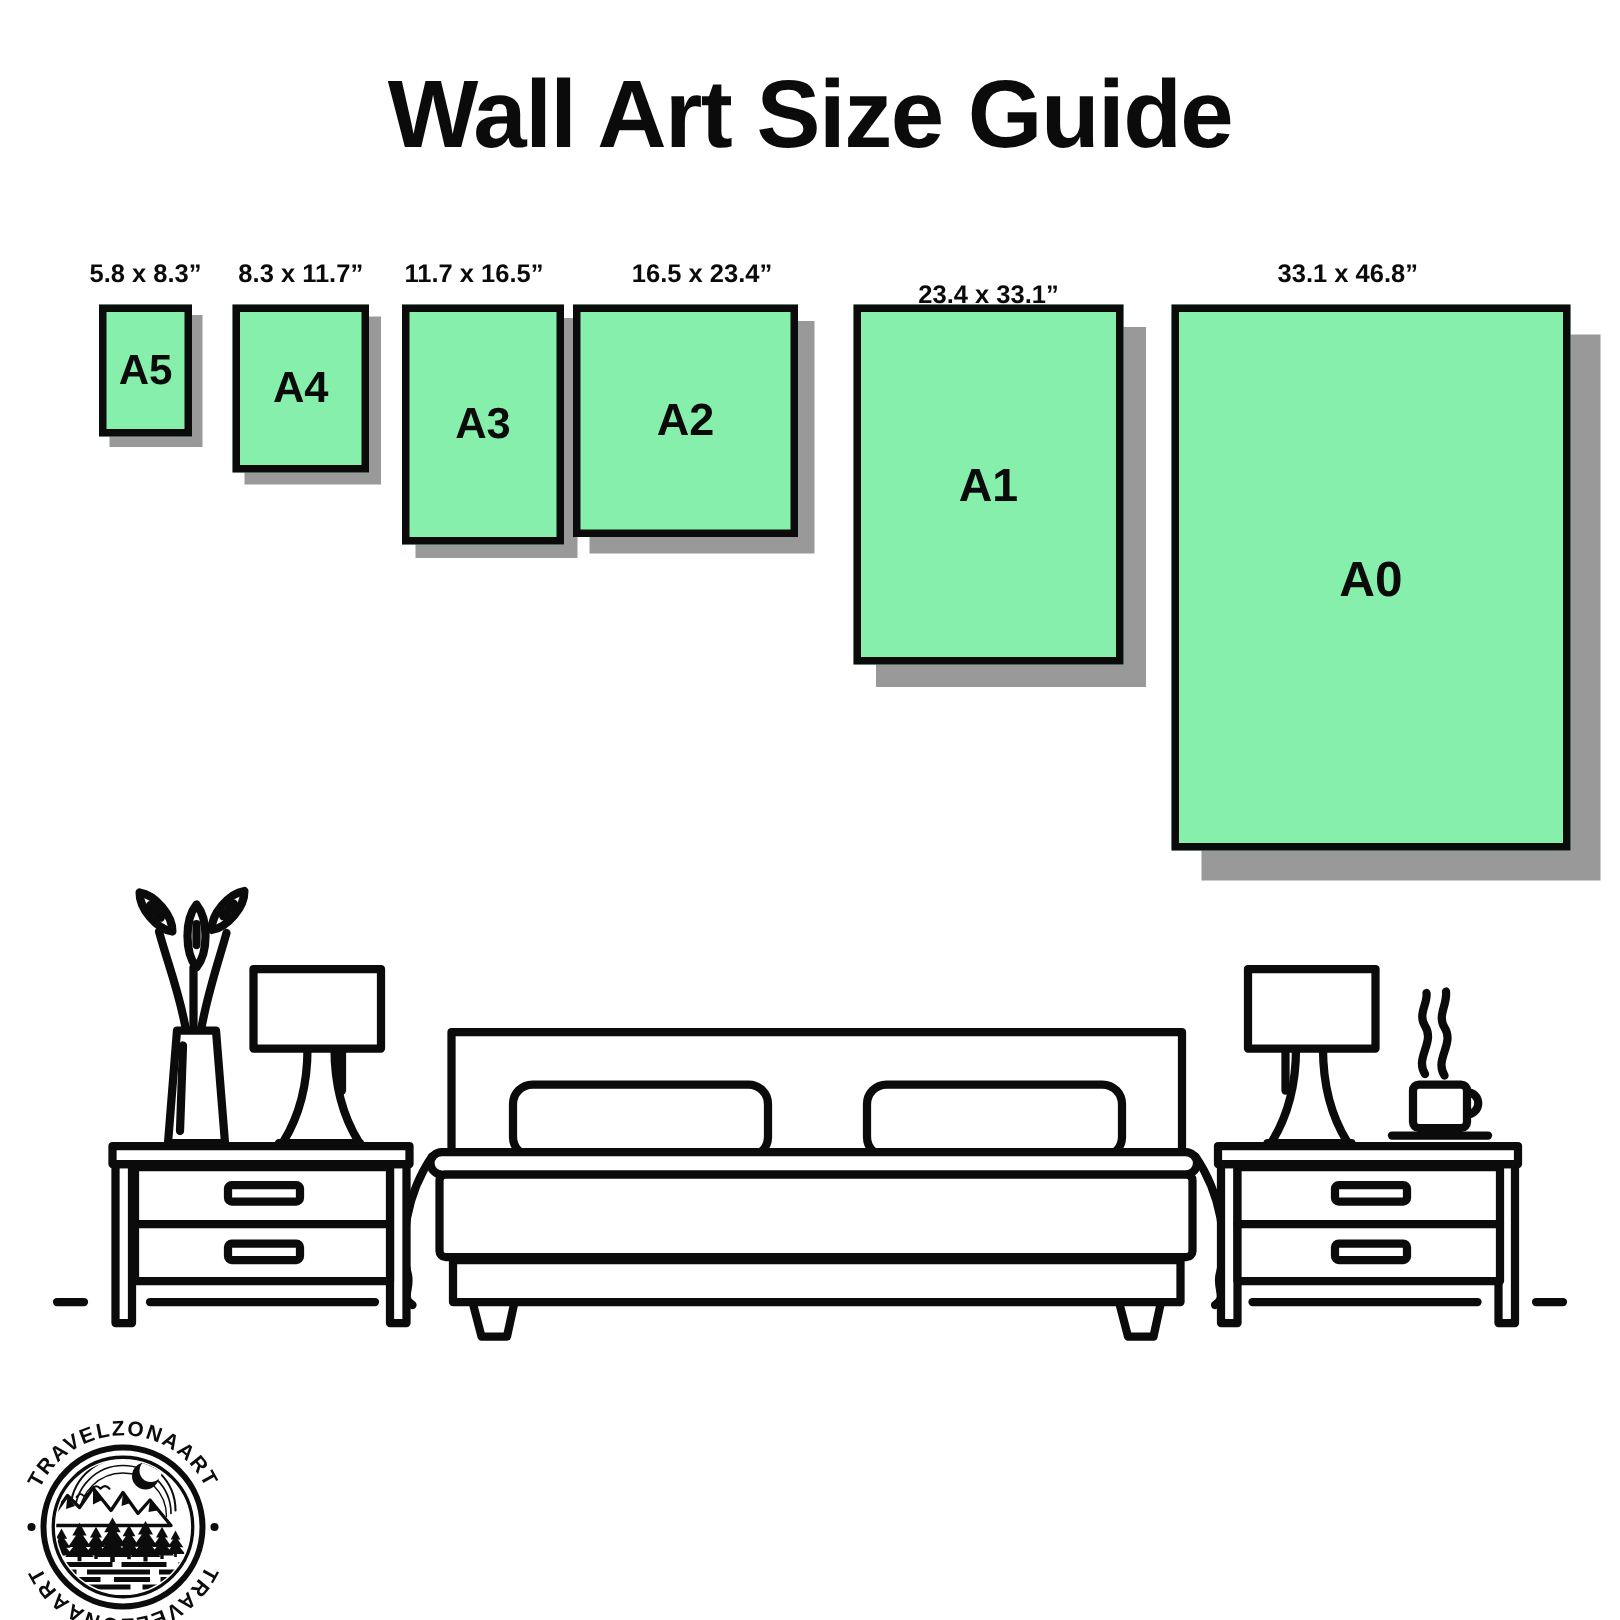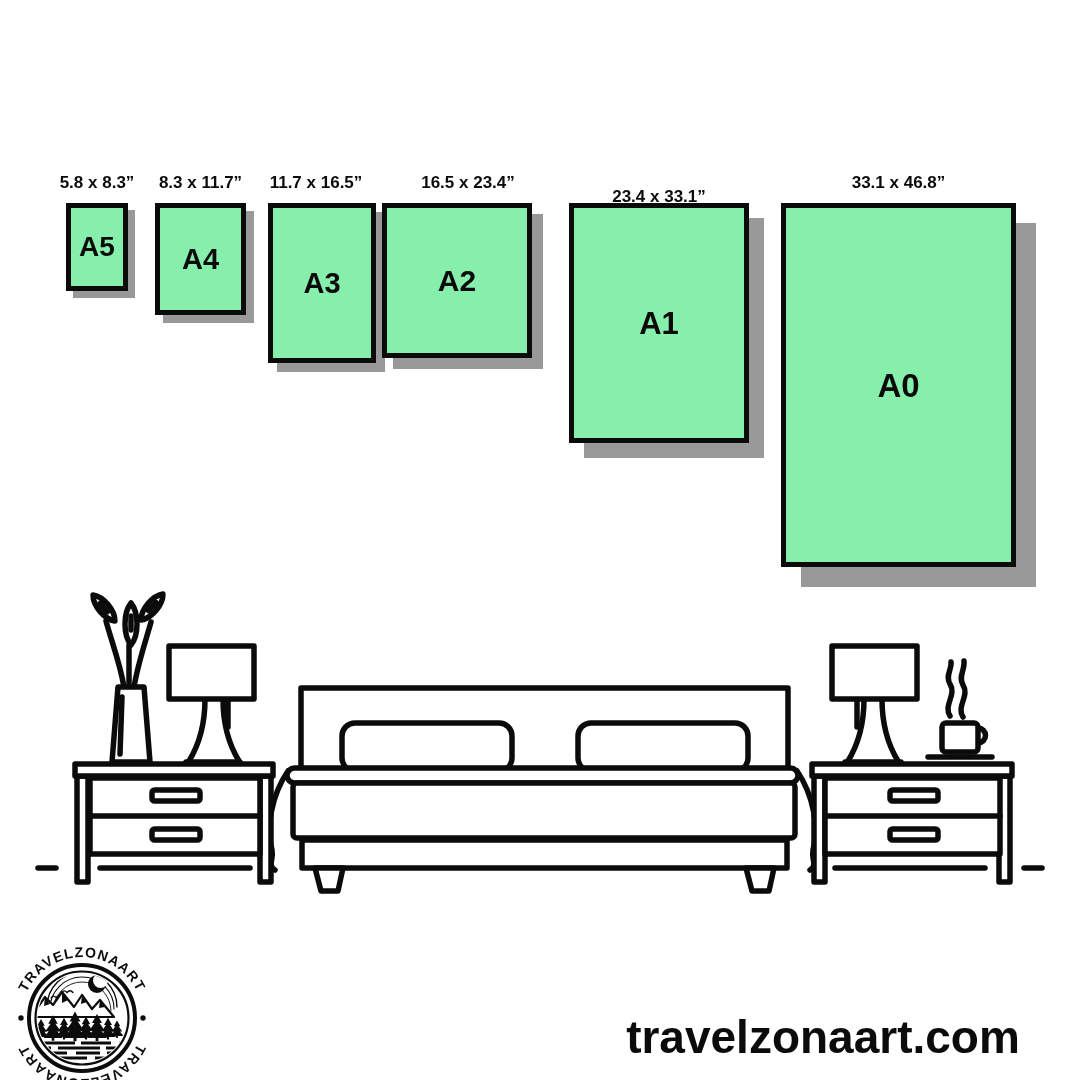--- a/index.html
+++ b/index.html
@@ -18,20 +18,21 @@
   .fw{fill:#fff;stroke:#0b0b0b;stroke-width:5.5;stroke-linejoin:round;stroke-linecap:round;}
   .lgl{fill:none;stroke:#0c0c0c;stroke-linecap:round;stroke-linejoin:round;}
   .badge-text{font-family:"Liberation Sans",sans-serif;font-weight:700;font-size:14px;
               letter-spacing:1.2px;fill:#0c0c0c;}
 </style>
 </head>
 <body>
 
 <div id="canvas">
 
+  <div id="title">Wall Art Size Guide</div>
 
   <div id="size-row">
       <div class="size-label" style="left: 97px; top: 173px;">5.8 x 8.3”</div>
       <div class="paper-box" style="left: 66px; top: 203px; width: 62px; height: 88px; box-shadow: rgb(153, 153, 153) 7px 7px 0px;">
         <span class="paper-code" style="font-size: 28px;">A5</span>
       </div>
       <div class="size-label" style="left: 200.5px; top: 173px;">8.3 x 11.7”</div>
       <div class="paper-box" style="left: 155px; top: 203px; width: 91px; height: 112px; box-shadow: rgb(153, 153, 153) 8px 8px 0px;">
         <span class="paper-code" style="font-size: 29px;">A4</span>
       </div>
@@ -41,21 +42,21 @@
       </div>
       <div class="size-label" style="left: 468px; top: 173px;">16.5 x 23.4”</div>
       <div class="paper-box" style="left: 382px; top: 203px; width: 150px; height: 155px; box-shadow: rgb(153, 153, 153) 11px 11px 0px;">
         <span class="paper-code" style="font-size: 30px;">A2</span>
       </div>
       <div class="size-label" style="left: 659px; top: 187px;">23.4 x 33.1”</div>
       <div class="paper-box" style="left: 569px; top: 203px; width: 180px; height: 240px; box-shadow: rgb(153, 153, 153) 15px 15px 0px;">
         <span class="paper-code" style="font-size: 31px;">A1</span>
       </div>
       <div class="size-label" style="left: 898.5px; top: 173px;">33.1 x 46.8”</div>
-      <div class="paper-box" style="left: 781px; top: 203px; width: 235px; height: 364px; box-shadow: rgb(153, 153, 153) 20px 20px 0px;">
+      <div class="paper-box" style="left: 781px; top: 203px; width: 266px; height: 364px; box-shadow: rgb(153, 153, 153) 20px 20px 0px;">
         <span class="paper-code" style="font-size: 33px;">A0</span>
       </div>
     </div>
 
   <svg style="position:absolute;left:0;top:588px;" width="1080" height="312" viewBox="0 0 1080 312">
 
     <g>
       <rect class="fw" x="301" y="100" width="487" height="84"></rect>
       <rect class="fw" x="342" y="135" width="170" height="48" rx="13"></rect>
       <rect class="fw" x="578" y="135" width="170" height="48" rx="13"></rect>
@@ -198,14 +199,13 @@
 
       <g stroke="#0c0c0c" stroke-width="3.2">
         <path d="M30,106 H134" stroke-dasharray="44 6 30 8 20"></path>
         <path d="M30,111 H134" stroke-dasharray="20 7 42 6 30"></path>
         <path d="M30,116 H134" stroke-dasharray="36 9 24 7"></path>
         <path d="M34,121 H130" stroke-dasharray="16 6 30 8 22"></path>
       </g>
     </g>
   </svg>
 
-  <div id="website">travelzonaart.com</div>
 </div>
 
 </body></html>

